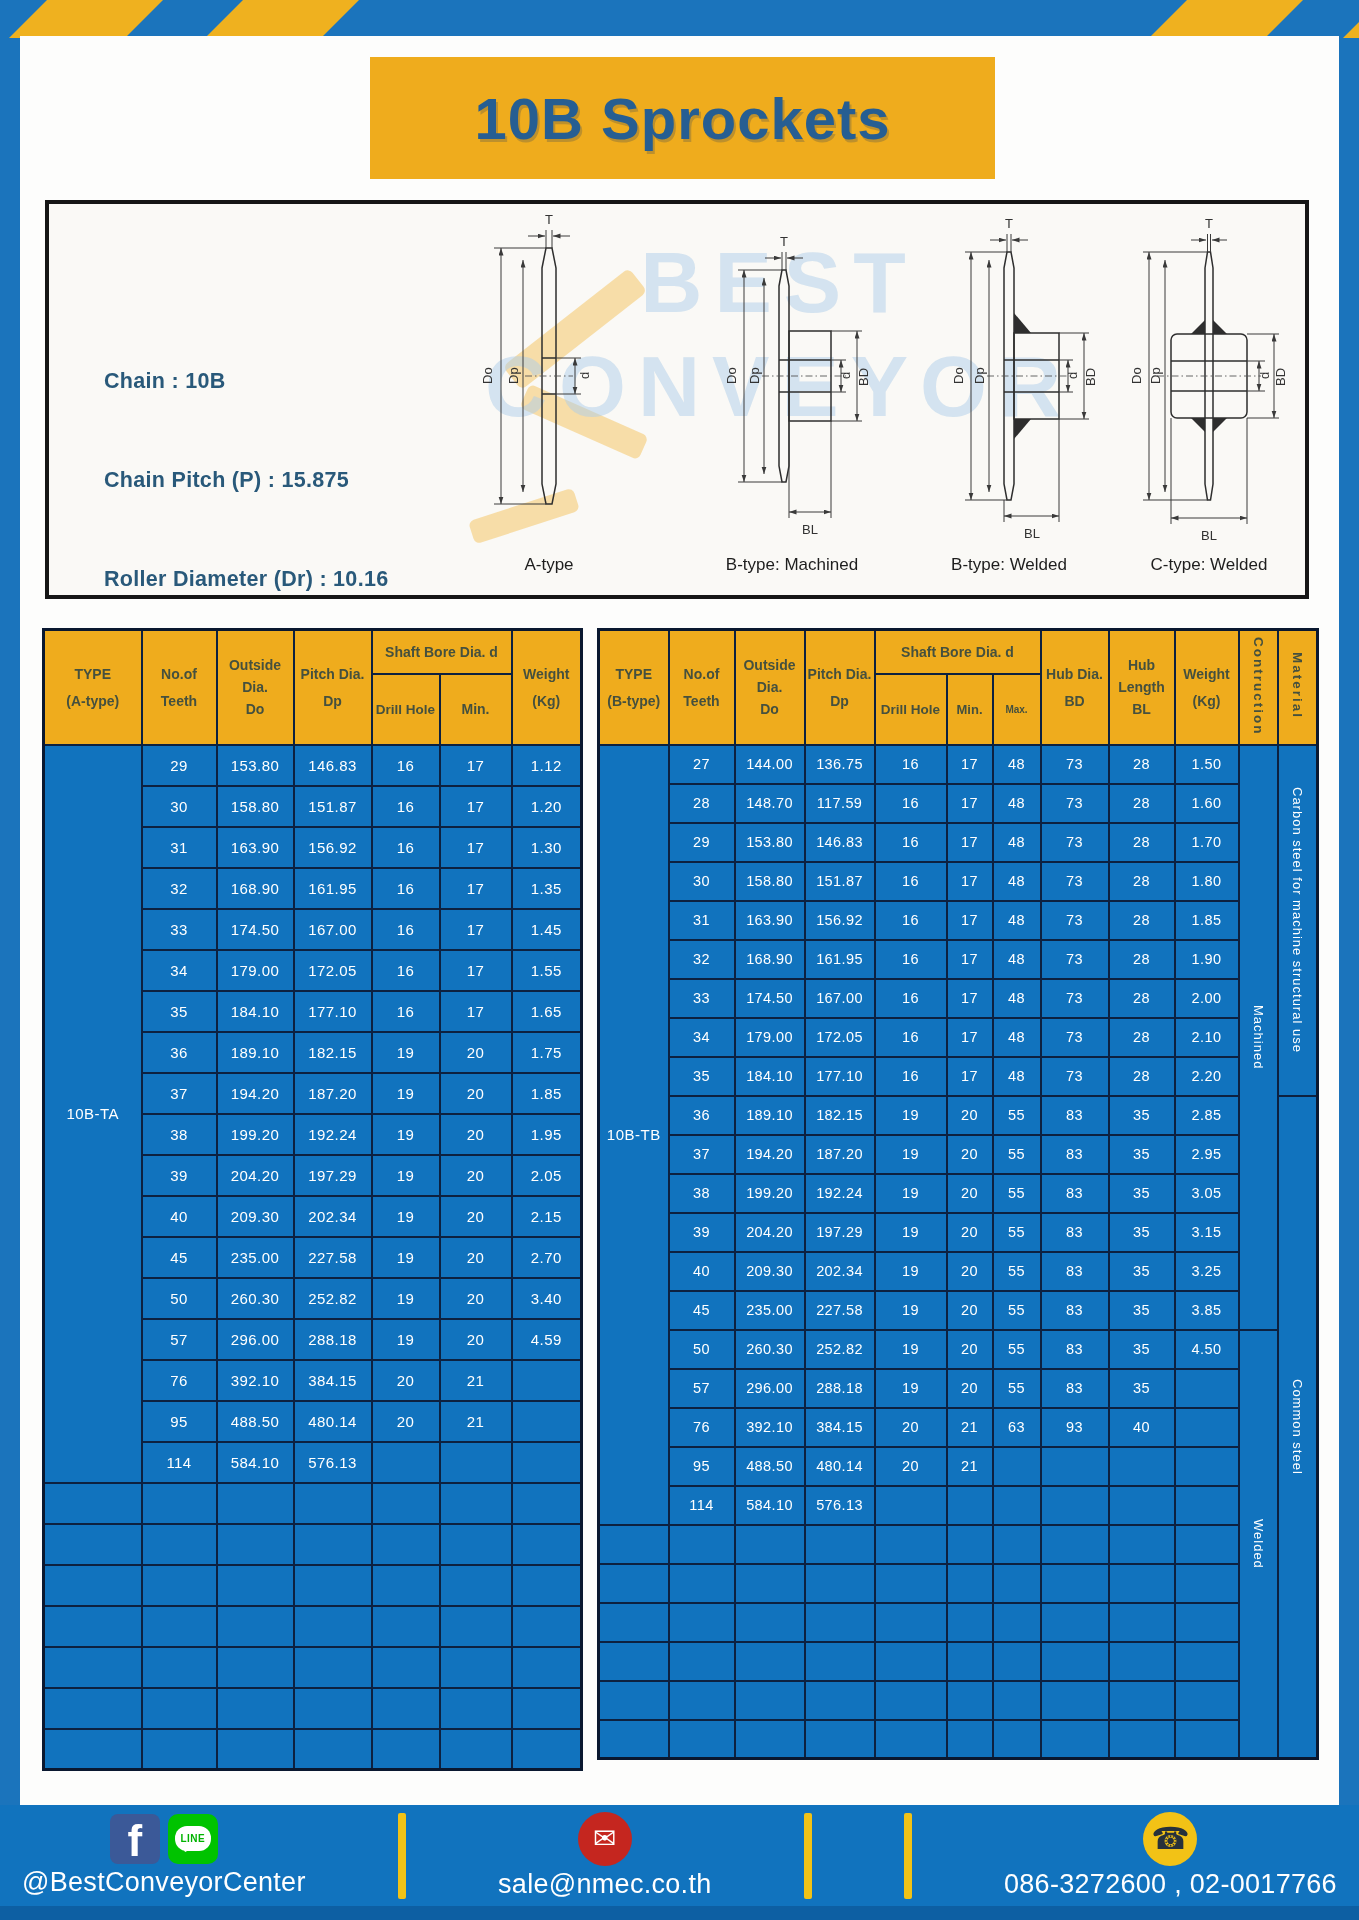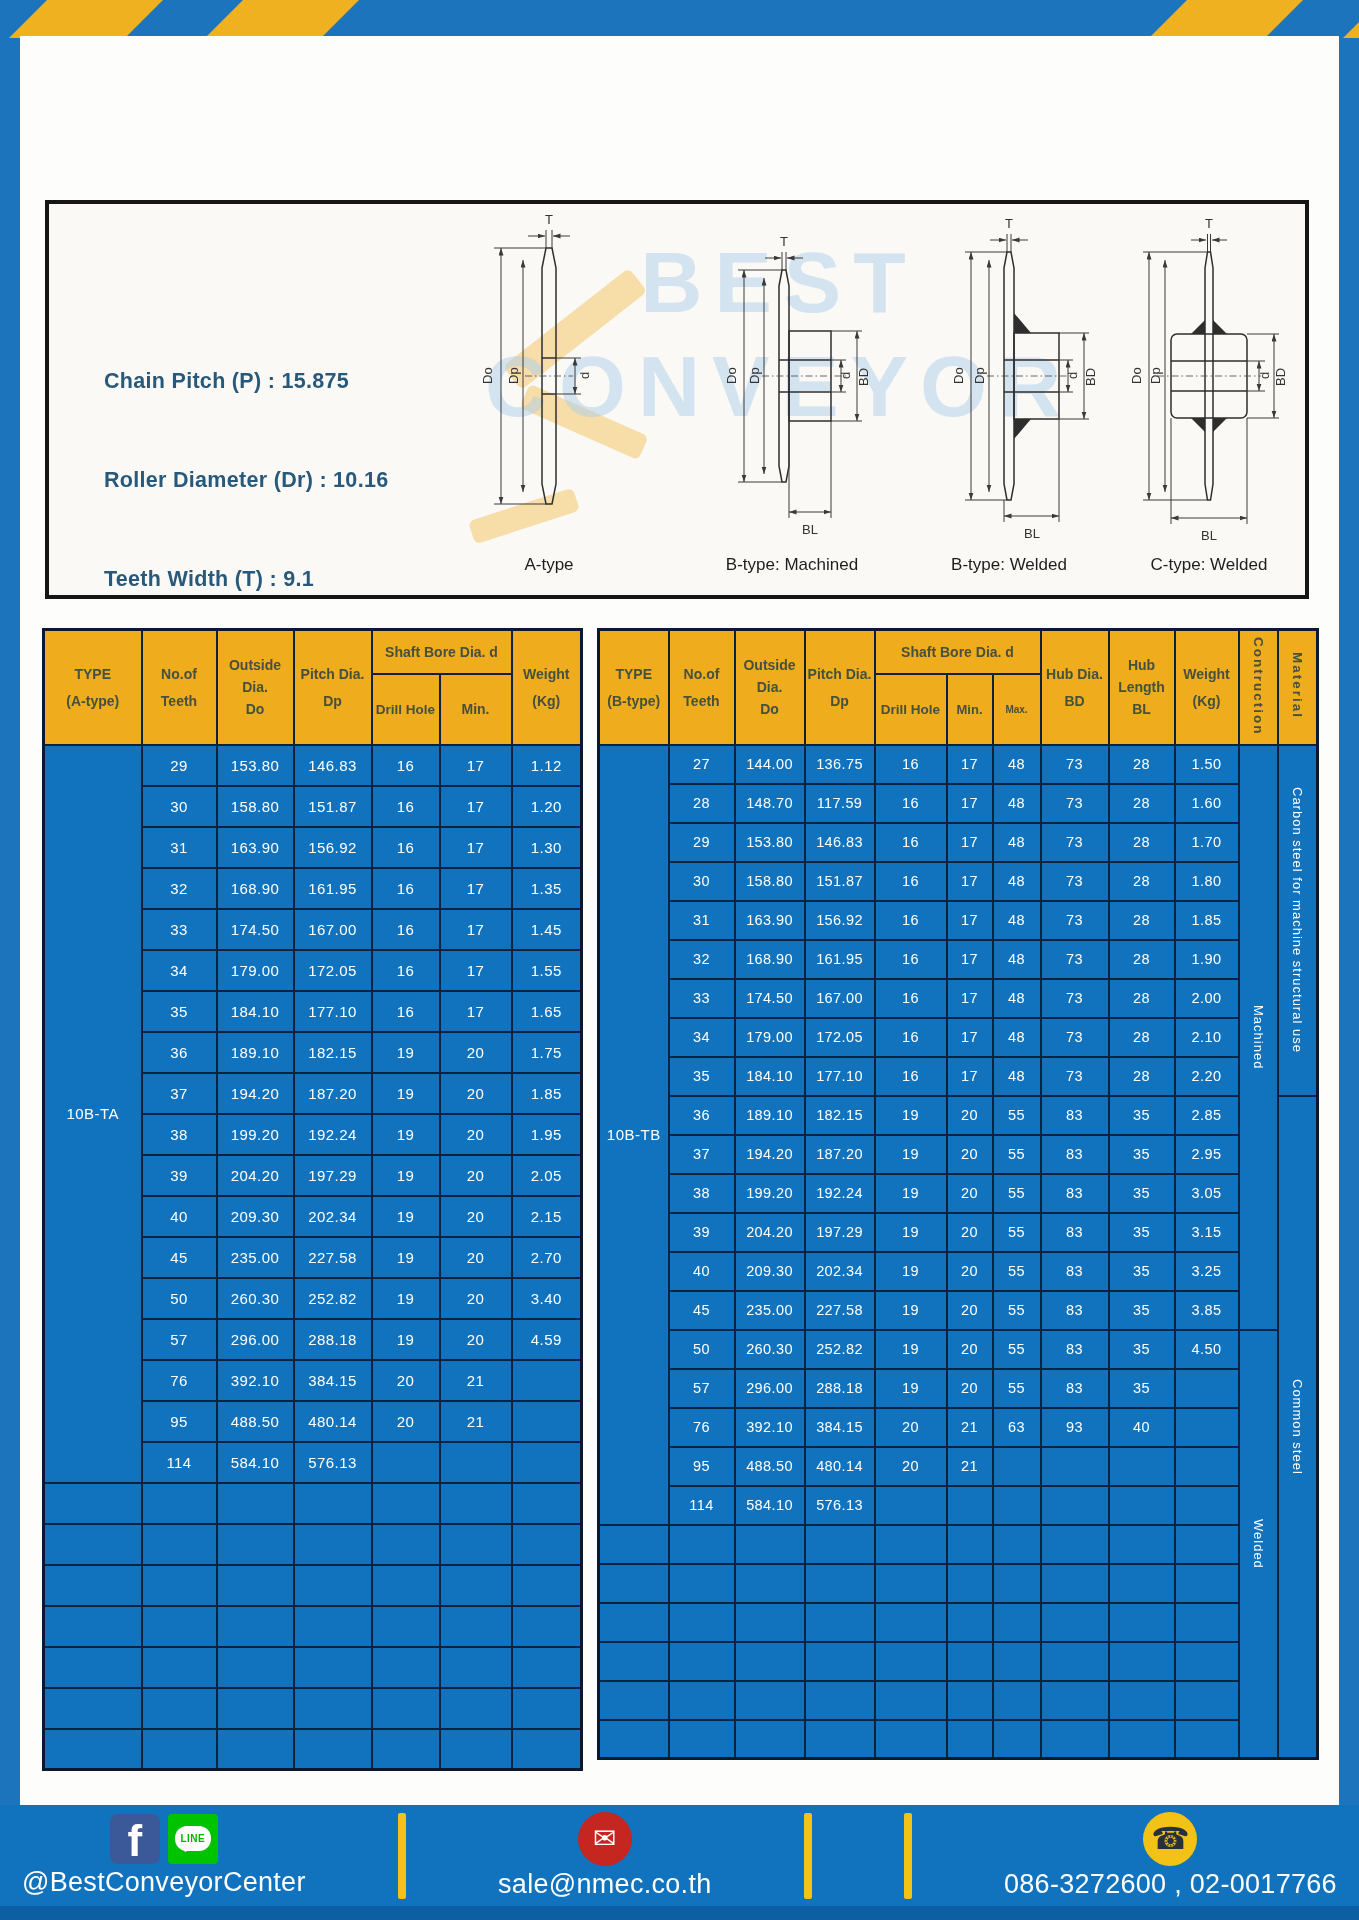--- a/index.html
+++ b/index.html
@@ -51,21 +51,21 @@
   .footer{position:absolute;left:0;right:0;bottom:0;height:115px;background:#1173be;}
   .footer-strip{position:absolute;left:0;right:0;bottom:0;height:14px;background:#0d5fa3;}
   .footer-row{position:absolute;left:0;right:0;top:0;height:101px;display:flex;align-items:center;
         justify-content:space-between;padding:0 22px;}
   .fcol{display:flex;flex-direction:column;align-items:center;gap:3px;}
   .ficons{display:flex;gap:8px;align-items:center;}
   .flabel{color:#fff;font-weight:normal;font-size:27px;white-space:nowrap;letter-spacing:.3px;}
   .fdiv{width:8px;height:86px;background:#f2c216;border-radius:2px;}
   .fb{width:50px;height:50px;border-radius:8px;background:#3b5998;color:#fff;font-weight:bold;
       font-size:44px;display:flex;align-items:flex-end;justify-content:center;line-height:46px;}
-  .lineic{width:50px;height:50px;border-radius:4px;background:#00c300;display:flex;align-items:center;justify-content:center;position:relative;}
+  .lineic{width:50px;height:50px;border-radius:10px;background:#00c300;display:flex;align-items:center;justify-content:center;position:relative;}
   .linebub{width:36px;height:25px;background:#fff;border-radius:12px;display:flex;align-items:center;justify-content:center;
       color:#00b300;font-size:10px;font-weight:bold;letter-spacing:.5px;}
   .linebub:after{content:"";position:absolute;left:12px;bottom:7px;width:0;height:0;
       border:5px solid transparent;border-top-color:#fff;transform:rotate(20deg);}
   .circ{width:54px;height:54px;border-radius:50%;display:flex;align-items:center;justify-content:center;}
   .mail{background:#c5261f;color:#fff;font-size:28px;}
   .globe{background:#2fa8dc;}
   .phone{background:#f2c216;color:#27313b;font-size:31px;}
 </style>
 </head>
@@ -75,31 +75,35 @@
 
   <div>
     <div class="stripe s1"></div>
     <div class="stripe s2"></div>
     <div class="stripe s3"></div>
     <div class="stripe s4"></div>
   </div>
 
   <div class="sheet"></div>
 
+  <div class="title-banner">
+    <div class="title">10B Sprockets</div>
+  </div>
 
   <div class="spec-box">
     <div class="swoosh w1"></div>
     <div class="swoosh w2"></div>
     <div class="swoosh w3"></div>
     <div class="watermark">
       <div>BEST</div>
       <div>CONVEYOR</div>
     </div>
 
     <div class="spec-text">
+      <div>Chain : 10B</div>
       <div>Chain Pitch (P) : 15.875</div>
       <div>Roller Diameter (Dr) : 10.16</div>
       <div>Teeth Width (T) : 9.1</div>
     </div>
 
     <div class="drawings">
       <svg width="835" height="385" viewBox="0 0 835 385">
         <defs>
           <marker id="arr" orient="auto-start-reverse" markerWidth="9" markerHeight="7" refX="7.5" refY="2.5" markerUnits="userSpaceOnUse">
             <path d="M0,0L7.5,2.5L0,5z" fill="#3a3a3a"></path>

